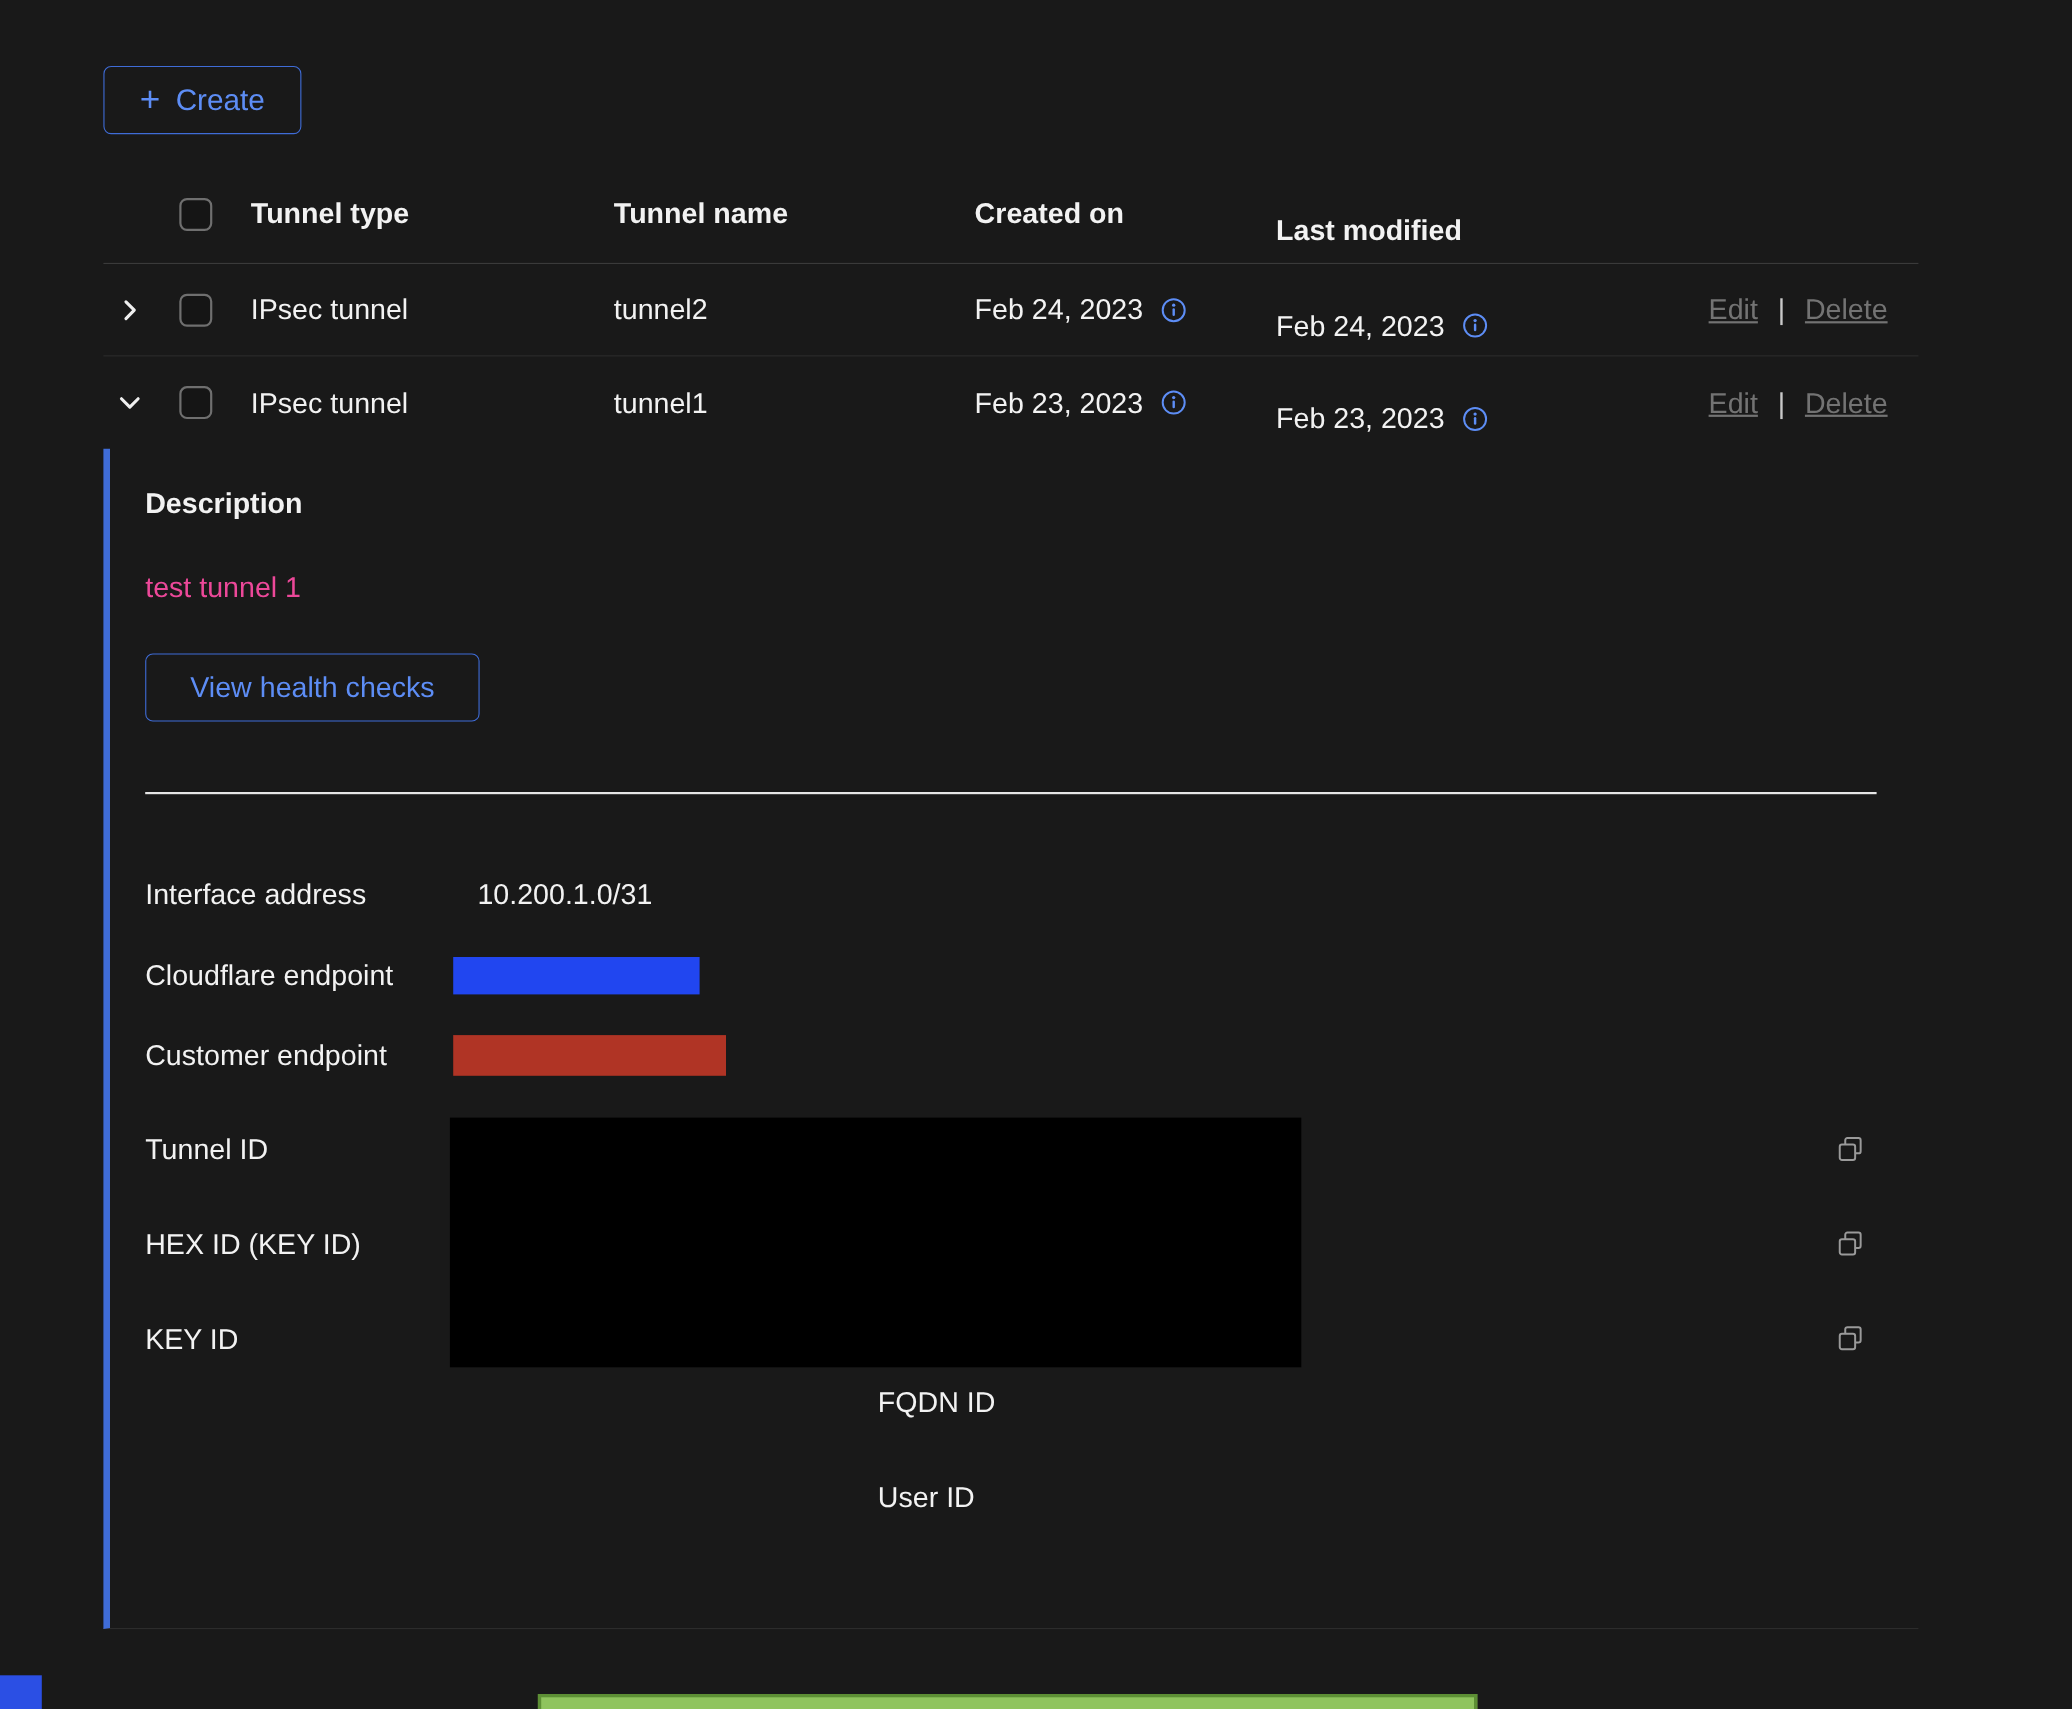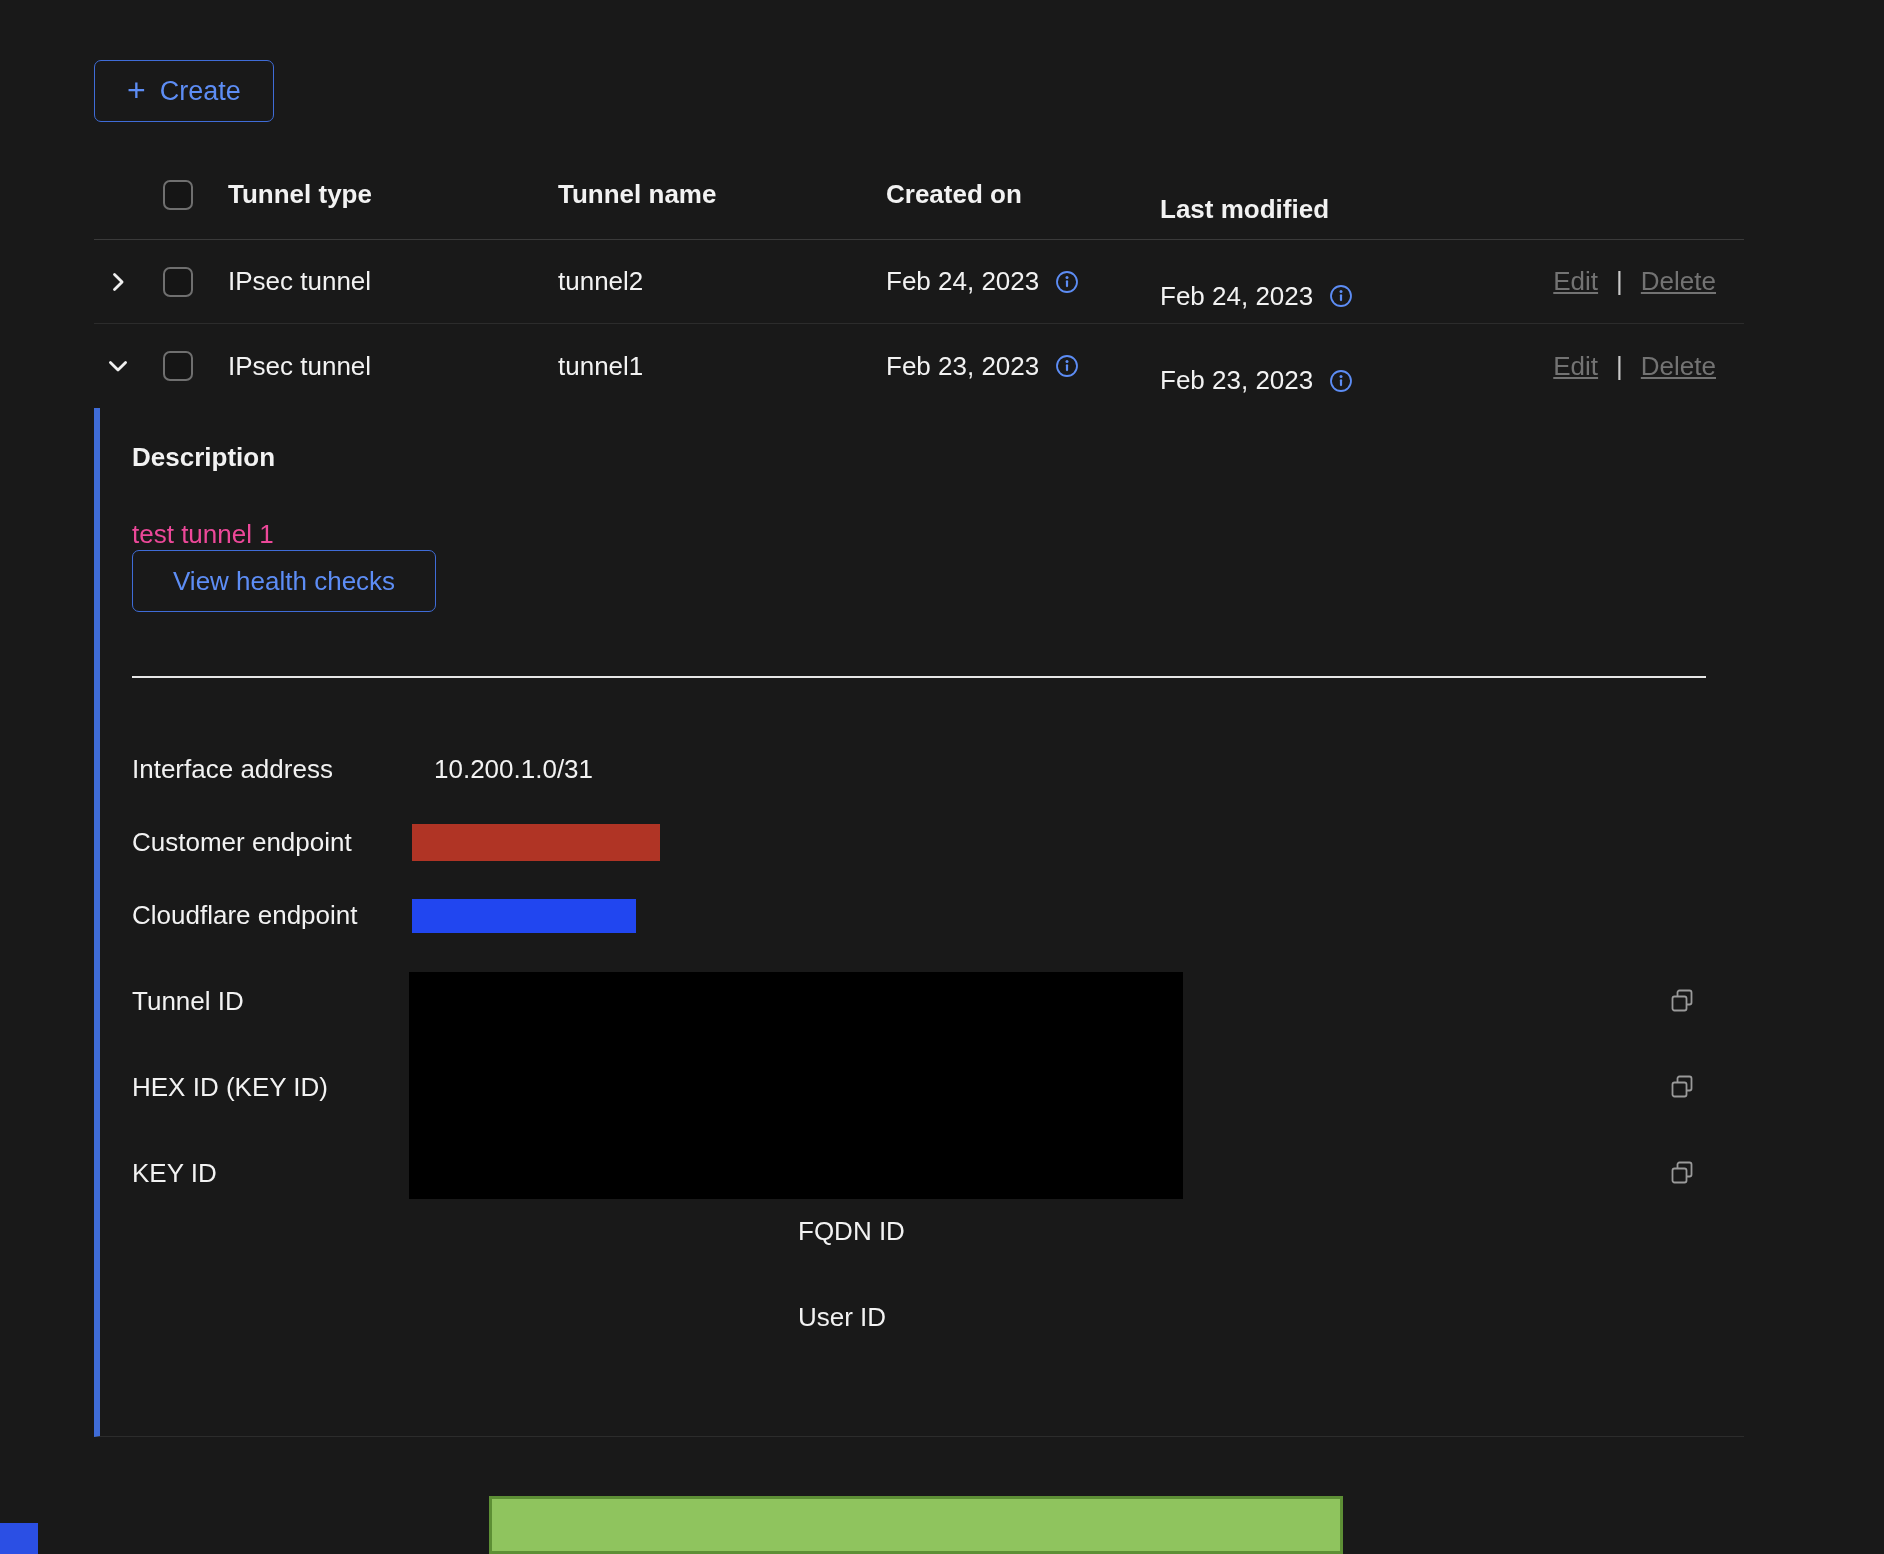--- a/index.html
+++ b/index.html
@@ -49,20 +49,21 @@
   
   .expanded {
     border-left:6px solid #3f6cd7;
     border-bottom:1px solid #2c2c2c;
     padding:34px 0 48px 32px;
     font-size:26px;
   }
   .desc-label { font-weight:bold; }
   .desc-value { margin-top:46px; color:#ec4899; }
   .health-btn {
+    margin-top:44px;
     height:62px; padding:0 40px;
     background:transparent;
     border:1px solid #3f6cd7; border-radius:7px;
     color:#5d8df5; font-size:26px; font-family:inherit;
     cursor:pointer; display:inline-flex; align-items:center;
   }
   .divider { margin-top:64px; width:1574px; border:none; border-top:2px solid #e6e6e6; }
 
   .fields { margin-top:55px; width:1612px; }
   .frow { display:flex; align-items:center; }
@@ -203,27 +204,27 @@
       <hr class="divider">
 
       <div class="fields">
 
         <div class="frow h73">
           <div class="flabel">Interface address</div>
           <div class="fvalue">10.200.1.0/31</div>
         </div>
 
         <div class="frow h73">
+          <div class="flabel">Cloudflare endpoint</div>
+          <div class="redact blue"></div>
+        </div>
+
+        <div class="frow h73">
           <div class="flabel">Customer endpoint</div>
           <div class="redact red"></div>
-        </div>
-
-        <div class="frow h73">
-          <div class="flabel">Cloudflare endpoint</div>
-          <div class="redact blue"></div>
         </div>
 
         <div class="fgroup">
           <div class="fg-labels">
             <div class="lrow">
                 <span>Tunnel ID</span>
               </div>
             <div class="lrow">
                 <span>HEX ID (KEY ID)</span>
               </div>

